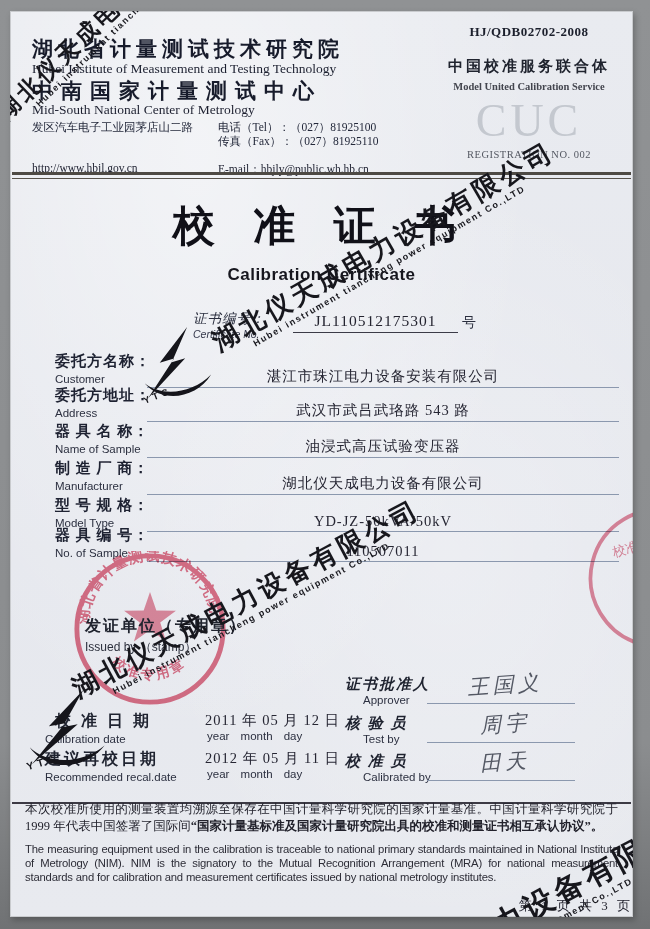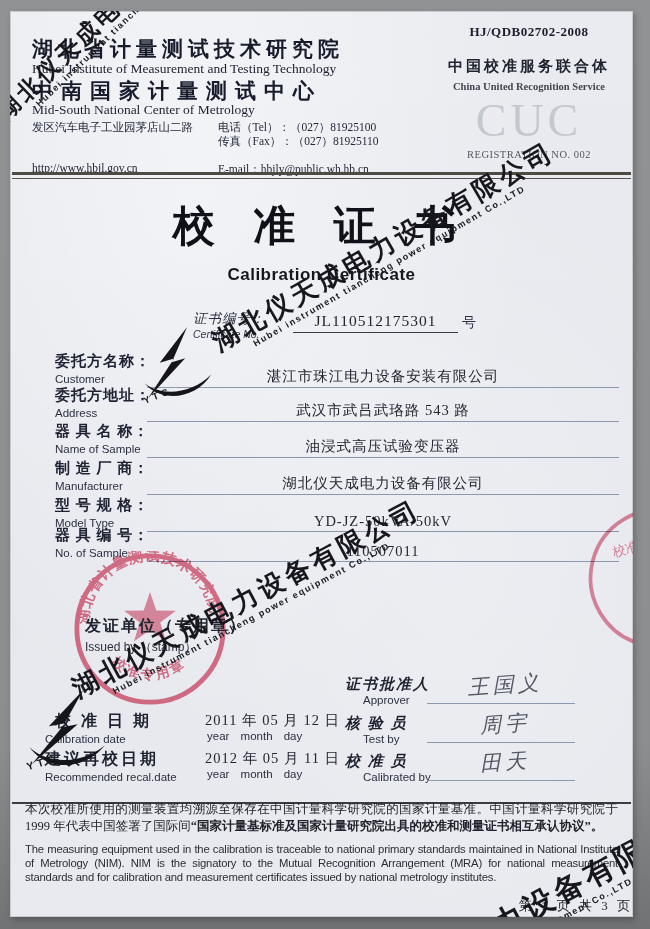--- a/index.html
+++ b/index.html
@@ -118,21 +118,21 @@
   <div class="abs contact contact-right">
     <div>电话（Tel）：（027）81925100</div>
     <div>传真（Fax）：（027）81925110</div>
   </div>
   <div class="abs website">http://www.hbjl.gov.cn</div>
   <div class="abs email">E-mail：hbjly@public.wh.hb.cn</div>
 
   <div class="abs hdr-right">
     <div class="doc-code">HJ/QDB02702-2008</div>
     <div class="cucs-cn">中国校准服务联合体</div>
-    <div class="cucs-en">China United Recognition Service</div>
+    <div class="cucs-en">Model United Calibration Service</div>
     <div class="cuc-big">CUC</div>
     <div class="registration">REGISTRATION NO. 002</div>
   </div>
 
   <div class="abs rule-double"></div>
 
   <div class="abs title-cn">校 准 证 书</div>
   <div class="abs title-en">Calibration Certificate</div>
 
   <div class="abs certno-label">

